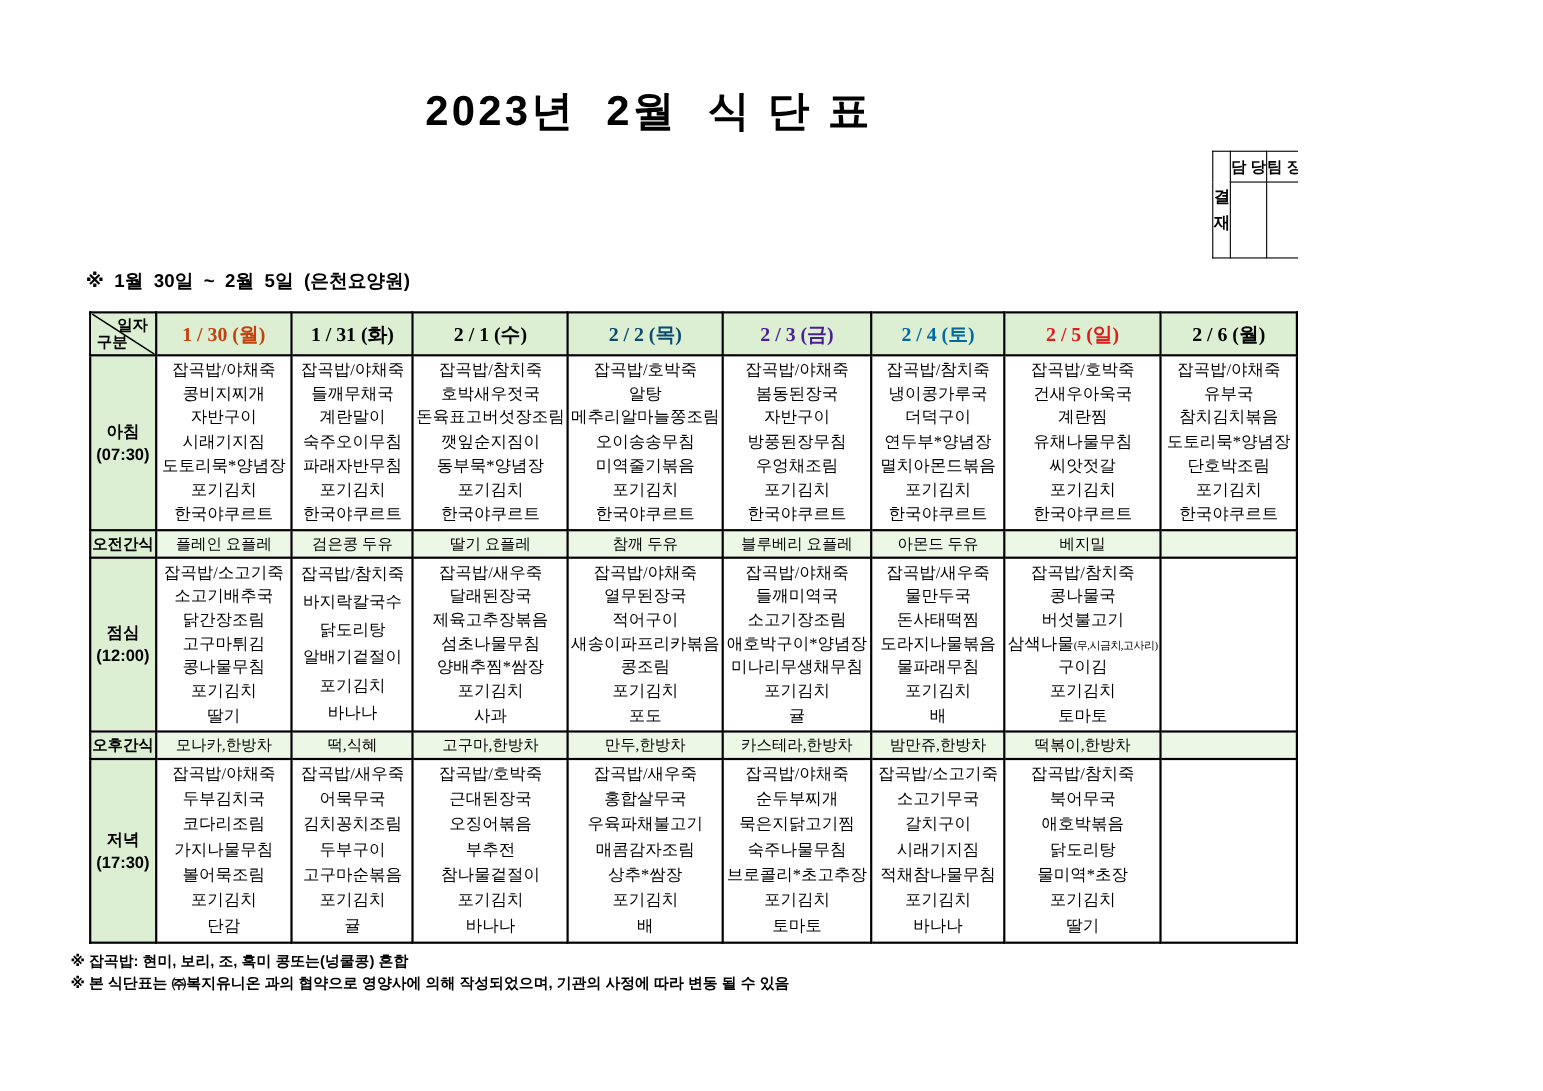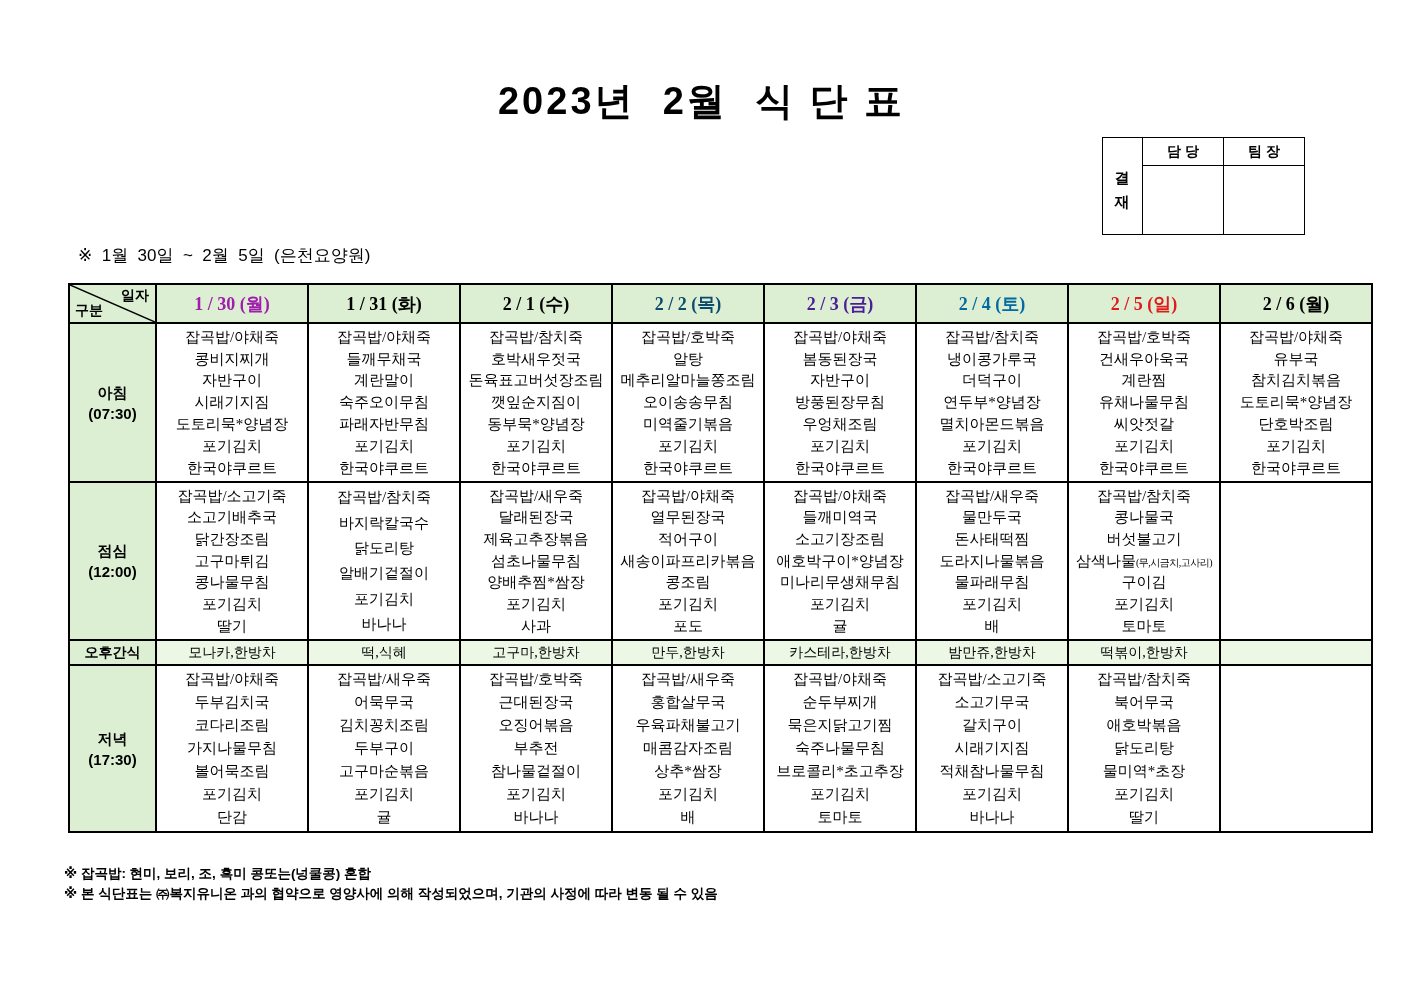--- a/index.html
+++ b/index.html
@@ -1,18 +1,18 @@
 <!DOCTYPE html>
 <html><head>
 <meta charset="utf-8">
 <style>
   * { box-sizing: border-box; }
   html,body { margin:0; padding:0; background:#ffffff; }
   .page {
-    position:relative; width:1403px; height:992px; background:#fff;
+    position:relative; width:1180px; height:992px; background:#fff;
     font-family:"Liberation Sans","DejaVu Sans",sans-serif; color:#000;
     overflow:hidden;
   }
   .title {
     position:absolute; top:76px; left:0; width:100%; margin:0;
     text-align:center; font-size:38px; font-weight:bold; letter-spacing:3px;
     white-space:pre;
   }
   
   .appr-wrap { position:absolute; left:1102px; top:137px; }
@@ -20,26 +20,26 @@
   table.appr th, table.appr td { border:1.5px solid #000; padding:0; }
   .appr-stamp { width:40px; text-align:center; vertical-align:middle; }
   .appr-stamp .vert {
     writing-mode:vertical-rl; text-orientation:upright;
     font-size:15px; font-weight:bold; letter-spacing:9px; line-height:1;
   }
   table.appr th { width:81px; height:28px; font-size:14px; font-weight:bold; white-space:pre; }
   table.appr td.sig { height:69px; background:#fff; }
 
   .subtitle {
-    position:absolute; left:78px; top:244px; font-size:17px; font-weight:normal;
+    position:absolute; left:78px; top:244px; font-size:17px; font-weight:bold;
     white-space:pre;
   }
 
   
-  .menu-wrap { position:absolute; left:68px; top:283px; }
+  .menu-wrap { position:absolute; left:81px; top:283px; }
   table.menu { border-collapse:collapse; table-layout:fixed; font-family:"Liberation Serif","DejaVu Serif",serif; }
   table.menu th, table.menu td { border:2px solid #000; padding:0; overflow:hidden; }
   col.c-label { width:87px; }
   col.c-day { width:152px; }
 
   tr.head-row { height:39px; }
   .corner { position:relative; background:#dcefd3; }
   .corner svg { position:absolute; left:0; top:0; width:100%; height:100%; }
   .corner .c-date { position:absolute; top:2px; right:6px; font-size:14px; font-weight:bold; }
   .corner .c-type { position:absolute; bottom:2px; left:5px; font-size:14px; font-weight:bold; }
@@ -103,21 +103,21 @@
       </colgroup>
       <thead>
         <tr class="head-row" id="date-header-row">
           <th class="corner">
             <svg viewBox="0 0 87 39" preserveAspectRatio="none">
               <line x1="0" y1="0" x2="87" y2="39" stroke="#000" stroke-width="1.6"></line>
             </svg>
             <span class="c-date">일자</span>
             <span class="c-type">구분</span>
           </th>
-        <th class="date-th" style="color: #a21caf;">1 / 30 (월)</th>
+        <th class="date-th" style="color: #c2410c;">1 / 30 (월)</th>
             <th class="date-th" style="color: rgb(0, 0, 0);">1 / 31 (화)</th>
             <th class="date-th" style="color: rgb(0, 0, 0);">2 / 1 (수)</th>
             <th class="date-th" style="color: #0c4a6e;">2 / 2 (목)</th>
             <th class="date-th" style="color: #4c1d95;">2 / 3 (금)</th>
             <th class="date-th" style="color: #0369a1;">2 / 4 (토)</th>
             <th class="date-th" style="color: rgb(224, 27, 27);">2 / 5 (일)</th>
             <th class="date-th" style="color: rgb(0, 0, 0);">2 / 6 (월)</th>
           </tr>
       </thead>
       <tbody id="menu-body">
@@ -207,20 +207,33 @@
               <div class="items">
                 <div class="item">잡곡밥/야채죽</div>
                 <div class="item">유부국</div>
                 <div class="item">참치김치볶음</div>
                 <div class="item">도토리묵*양념장</div>
                 <div class="item">단호박조림</div>
                 <div class="item">포기김치</div>
                 <div class="item">한국야쿠르트</div>
               </div>
             </td>
+          </tr>
+          <tr class="snack am-snack">
+            <th class="row-label">
+              <div>오전간식</div>
+            </th>
+            <td>플레인 요플레</td>
+            <td>검은콩 두유</td>
+            <td>딸기 요플레</td>
+            <td>참깨 두유</td>
+            <td>블루베리 요플레</td>
+            <td>아몬드 두유</td>
+            <td>베지밀</td>
+            <td></td>
           </tr>
           <tr class="meal lunch">
             <th class="row-label">
               <div>점심</div>
               <div>(12:00)</div>
             </th>
             <td>
               <div class="items">
                 <div class="item">잡곡밥/소고기죽</div>
                 <div class="item">소고기배추국</div>

